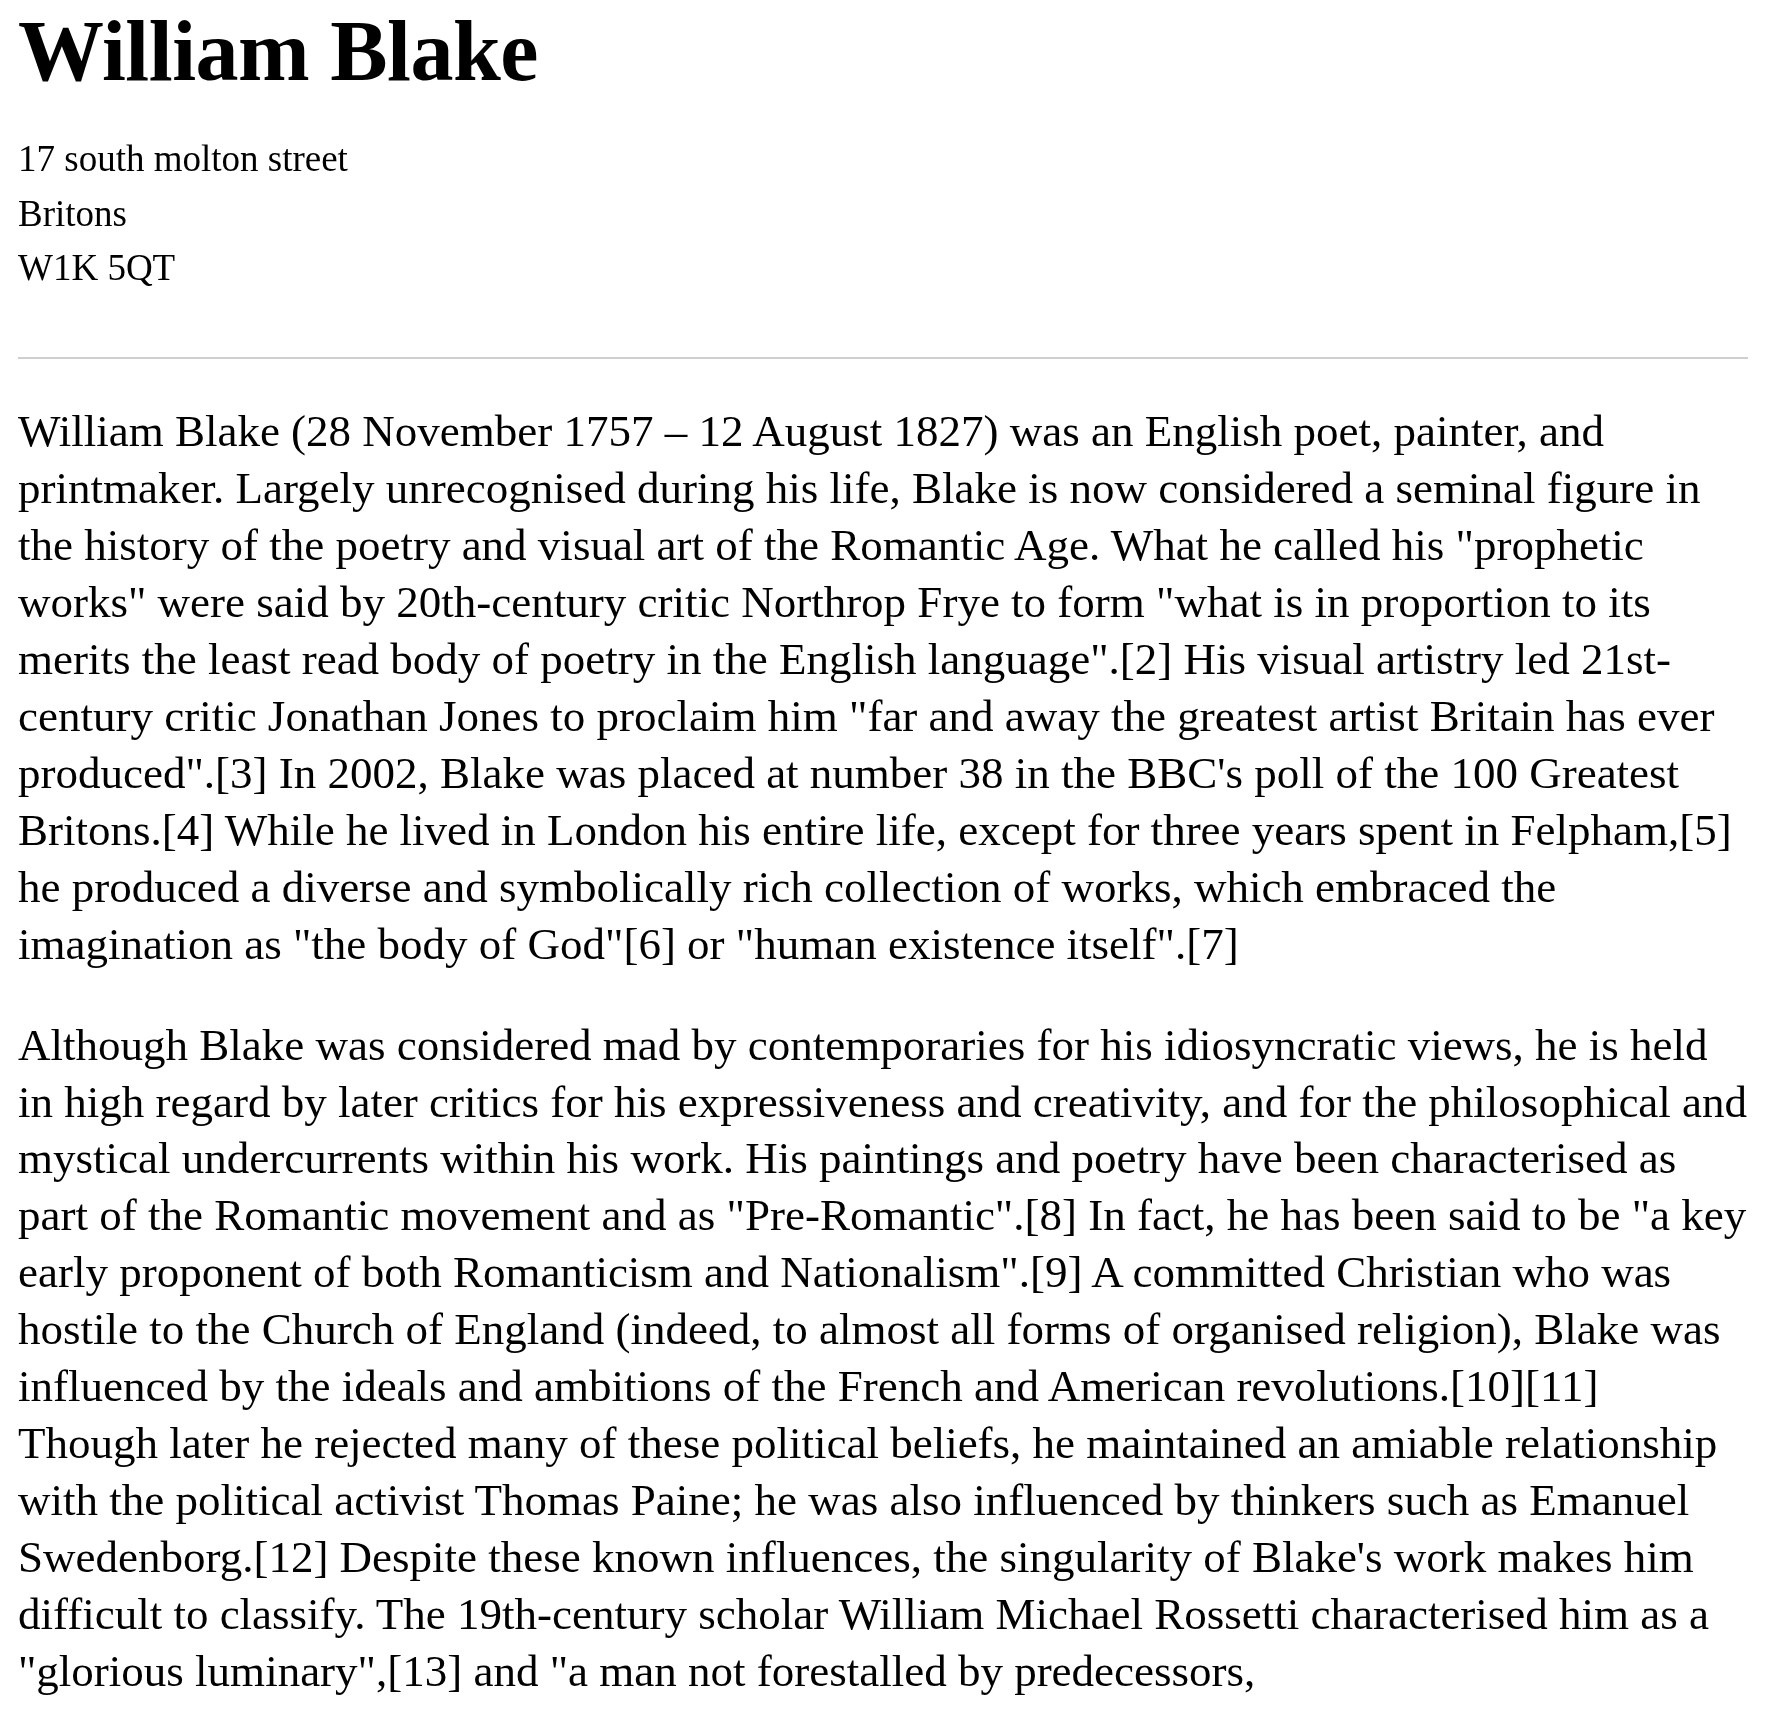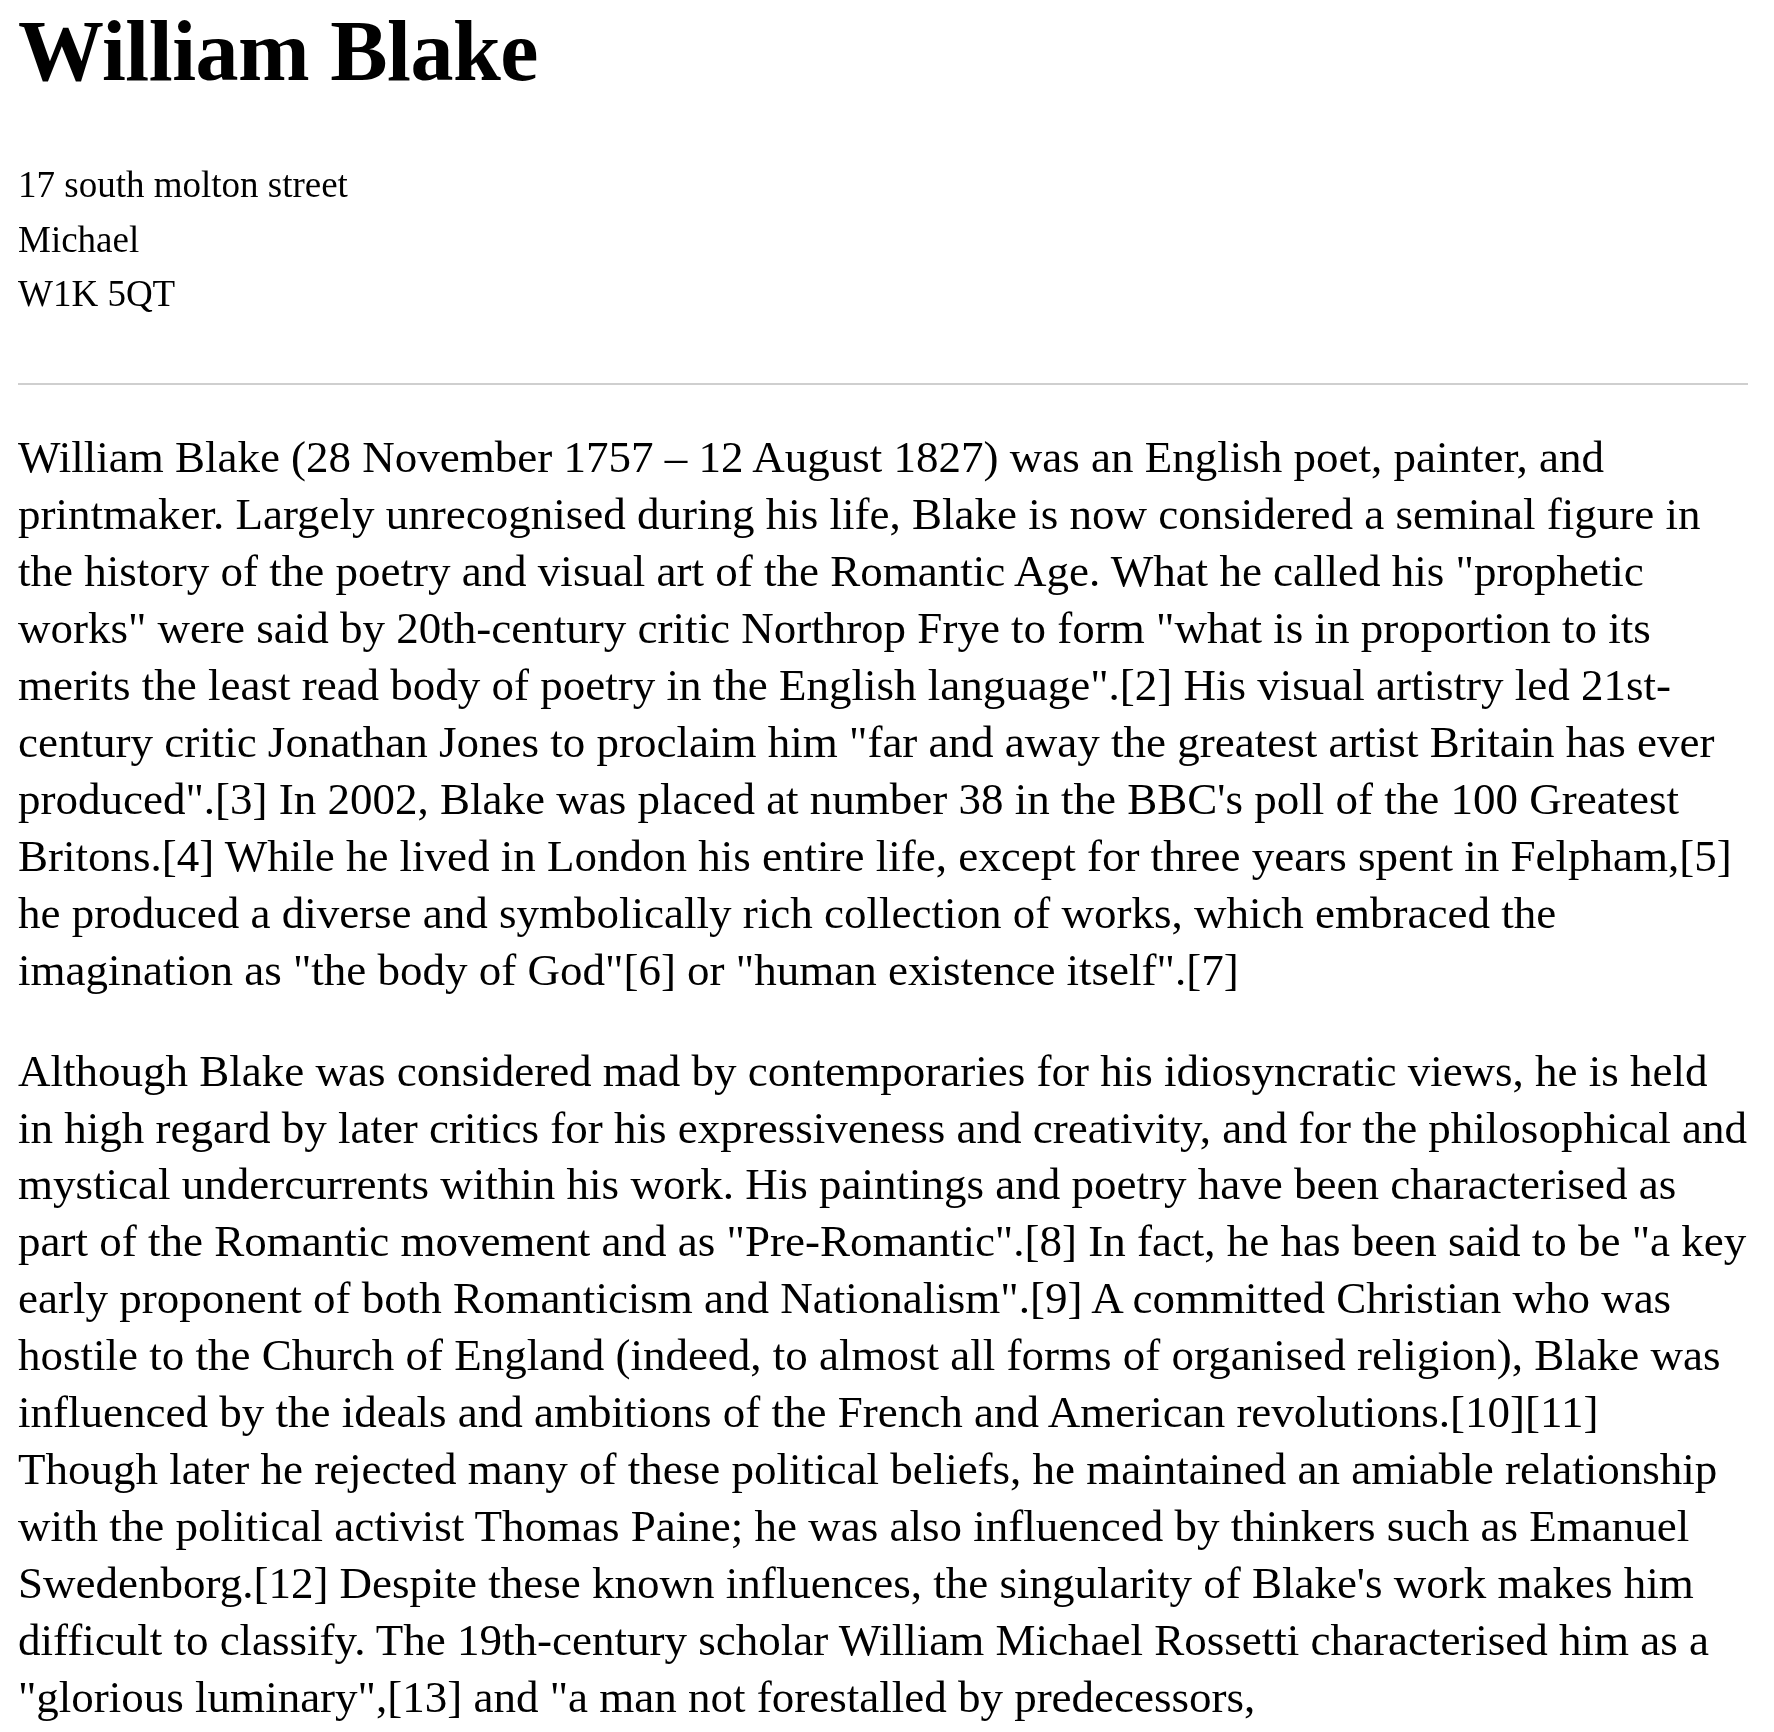--- a/index.html
+++ b/index.html
@@ -21,21 +21,21 @@
   }
   h1.doc-title {
     font-family: "Liberation Serif", "DejaVu Serif", serif;
     font-weight: bold;
     font-size: 86px;
     line-height: 1.05;
     margin: 6px 0 0 0;
     letter-spacing: -0.5px;
   }
   .address-block {
-    margin-top: 62px;
+    margin-top: 36px;
     font-size: 37px;
     line-height: 1.47;
   }
   .address-line {
     display: block;
     white-space: pre;
   }
   hr.separator {
     border: none;
     border-top: 2px solid #cfcfcf;
@@ -57,21 +57,21 @@
 </style>
 </head>
 <body>
 
 <div class="page">
 
   <h1 class="doc-title">William Blake</h1>
 
   <div class="address-block">
     <span class="address-line">17 south molton street</span>
-    <span class="address-line">Michael</span>
+    <span class="address-line">Britons</span>
     <span class="address-line">W1K 5QT</span>
   </div>
 
   <hr class="separator">
 
   <div class="body-text">
     <p>William Blake (28 November 1757 – 12 August 1827) was an English poet, painter, and printmaker. Largely unrecognised during his life, Blake is now considered a seminal figure in the history of the poetry and visual art of the Romantic Age. What he called his "prophetic works" were said by 20th-century critic Northrop Frye to form "what is in proportion to its merits the least read body of poetry in the English language".[2] His visual artistry led 21st-century critic Jonathan Jones to proclaim him "far and away the greatest artist Britain has ever produced".[3] In 2002, Blake was placed at number 38 in the BBC's poll of the 100 Greatest Britons.[4] While he lived in London his entire life, except for three years spent in Felpham,[5] he produced a diverse and symbolically rich collection of works, which embraced the imagination as "the body of God"[6] or "human existence itself".[7]</p>
     <p>Although Blake was considered mad by contemporaries for his idiosyncratic views, he is held in high regard by later critics for his expressiveness and creativity, and for the philosophical and mystical undercurrents within his work. His paintings and poetry have been characterised as part of the Romantic movement and as "Pre-Romantic".[8] In fact, he has been said to be "a key early proponent of both Romanticism and Nationalism".[9] A committed Christian who was hostile to the Church of England (indeed, to almost all forms of organised religion), Blake was influenced by the ideals and ambitions of the French and American revolutions.[10][11] Though later he rejected many of these political beliefs, he maintained an amiable relationship with the political activist Thomas Paine; he was also influenced by thinkers such as Emanuel Swedenborg.[12] Despite these known influences, the singularity of Blake's work makes him difficult to classify. The 19th-century scholar William Michael Rossetti characterised him as a "glorious luminary",[13] and "a man not forestalled by predecessors,</p>
   </div>
 

